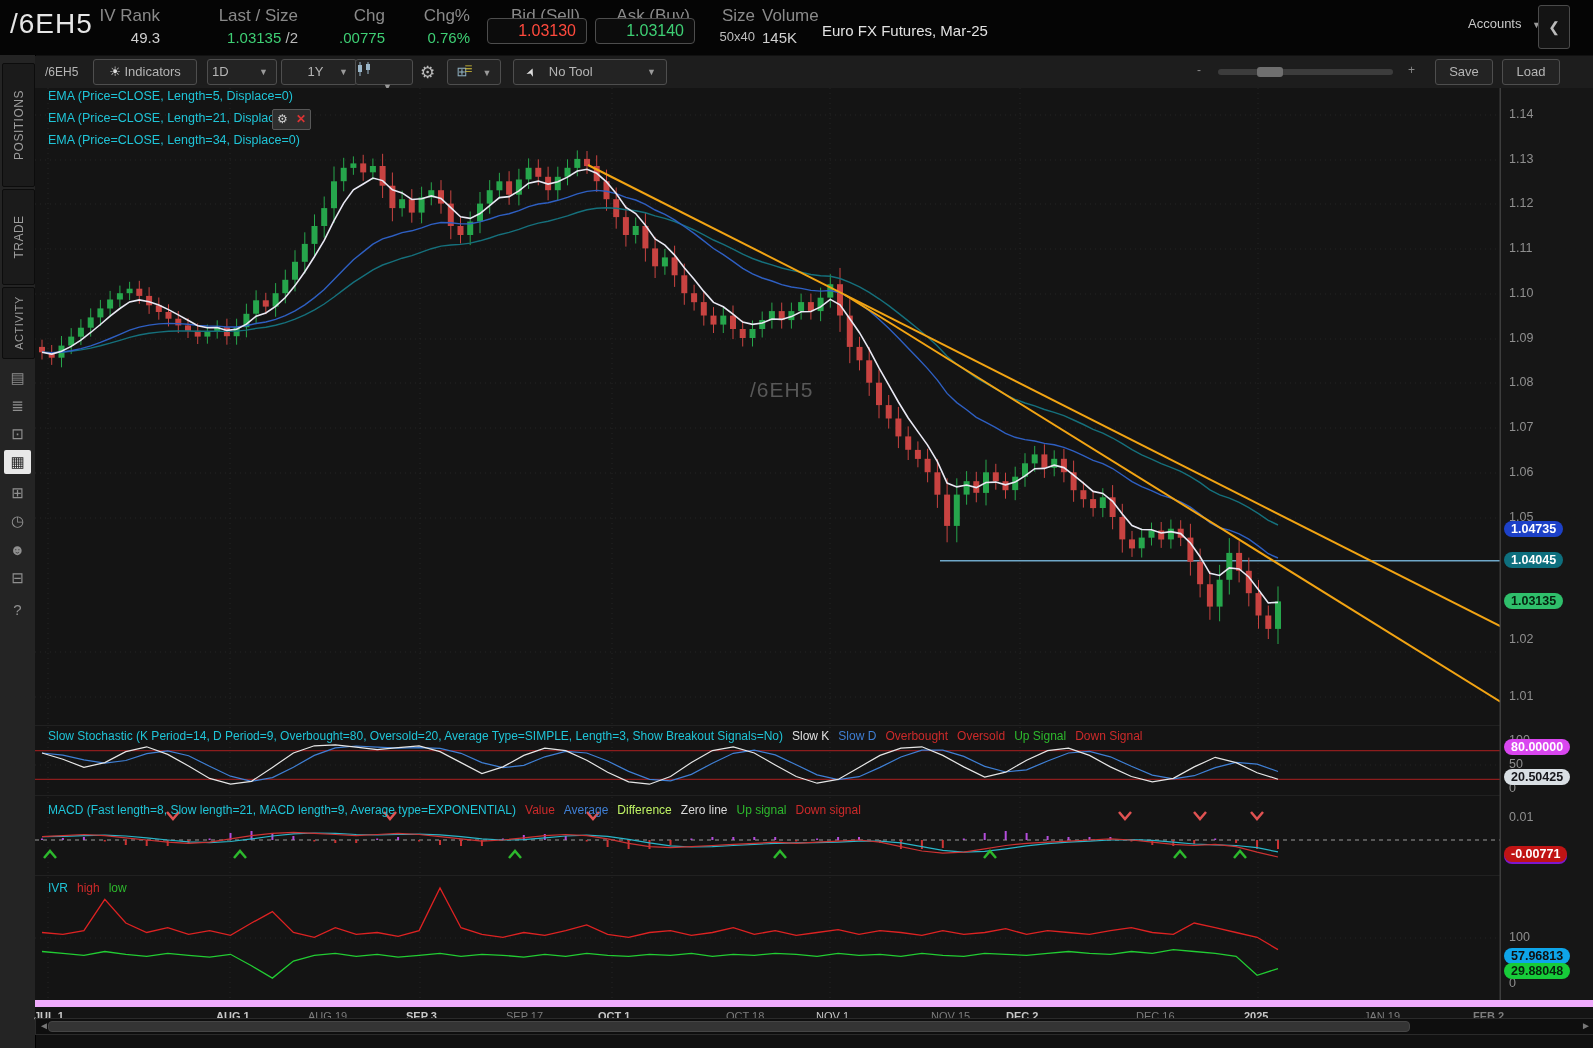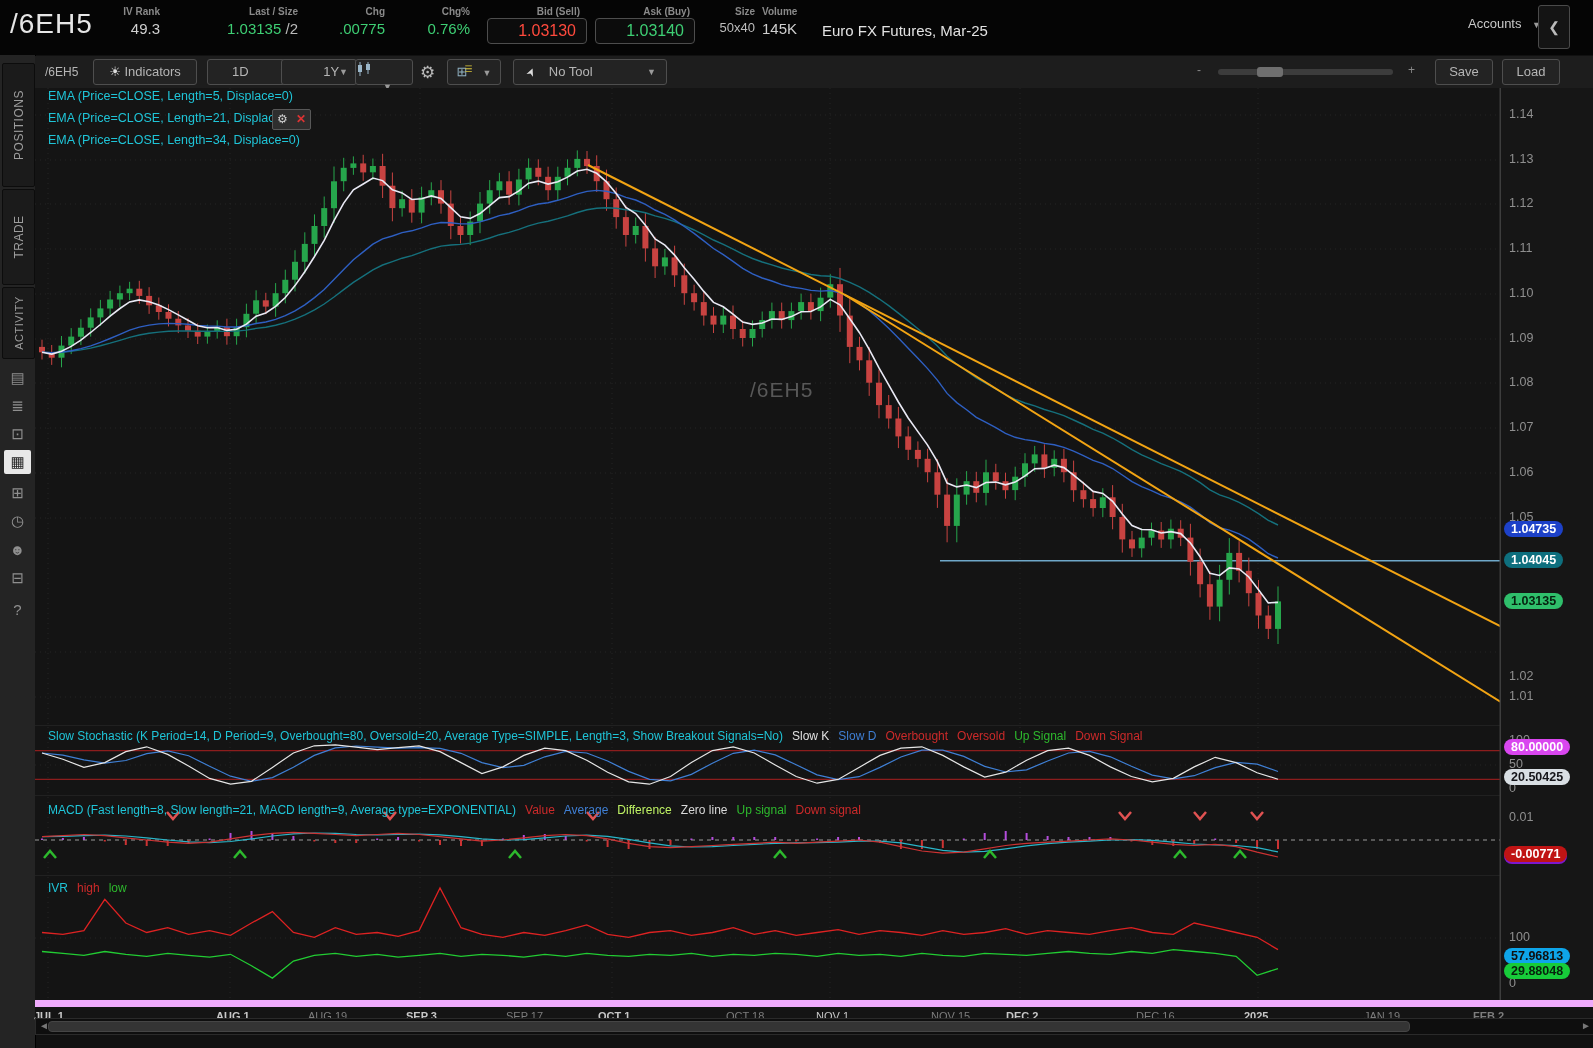--- a/index.html
+++ b/index.html
@@ -3,21 +3,21 @@
 <meta charset="utf-8">
 <style>
   html,body{margin:0;padding:0;background:#111;}
   body{width:1593px;height:1048px;position:relative;overflow:hidden;
        font-family:"Liberation Sans",sans-serif;color:#ccc;-webkit-font-smoothing:antialiased;}
   .abs{position:absolute;}
   
   #hdr{position:absolute;left:0;top:0;width:1593px;height:55px;background:#050505;}
   #hdr .sym{position:absolute;left:10px;top:8px;font-size:28px;color:#e6e6e6;letter-spacing:1px;}
   .fld{position:absolute;top:6px;text-align:right;}
-  .fld .lab{font-size:10px;color:#8a8a8a;display:block;font-weight:bold;}
+  .fld .lab{font-size:17px;color:#8a8a8a;display:block;}
   .fld .val{font-size:15px;color:#cfcfcf;display:block;margin-top:3px;}
   .green{color:#3ecf74!important;} .red{color:#ff4a3d!important;}
   .qbox{position:absolute;top:18px;height:24px;border:1px solid #4d4d4d;border-radius:4px;
         font-size:16px;line-height:24px;text-align:right;padding:0 10px;background:#0c0c0c;}
   #accounts{position:absolute;top:16px;font-size:13px;color:#c9c9c9;}
   #collapse{position:absolute;top:5px;width:30px;height:42px;border:1px solid #4a4a4a;border-radius:3px;
         color:#bbb;text-align:center;line-height:42px;font-size:14px;background:#141414;}
   
   #tbar{position:absolute;left:35px;top:56px;width:1558px;height:32px;background:#1d1d1d;border-bottom:1px solid #000;}
   .tbtn{position:absolute;top:3px;height:24px;border:1px solid #4e4e4e;border-radius:3px;background:#232323;
@@ -117,23 +117,23 @@
       <div class="sic" style="top:483px">☻</div>
       <div class="sic" style="top:511px">⊟</div>
       <div class="sic" style="top:543px">?</div>
     </div>
 </div>
 
 <div id="tbar">
   <span class="tlabel" style="left:10px">/6EH5</span>
   <div class="tbtn" style="left:58px;width:102px">
     <span style="color:#ddd">☀</span> <span>Indicators</span></div>
-  <div class="tbtn" style="left:172px;width:64px;text-align:left;padding-left:24px">
+  <div class="tbtn" style="left:172px;width:64px;text-align:left;padding-left:4px">
     <span>1D</span><span class="dd-caret" style="float:right;margin:0 8px 0 0;line-height:24px">▼</span></div>
-  <div class="tbtn" style="left:246px;width:64px;text-align:right;padding-left:10px">
+  <div class="tbtn" style="left:246px;width:64px;text-align:center;padding-left:10px">
     <span>1Y</span><span class="dd-caret" style="float:right;margin:0 8px 0 0;line-height:24px">▼</span></div>
   <div class="tbtn" style="left:320px;width:56px">
     <svg width="16" height="14" viewBox="0 0 16 14" style="position:relative;top:2px">
       <rect x="2" y="3" width="4" height="7" fill="#9ab6c9"></rect>
         <line x1="4" y1="0" x2="4" y2="14" stroke="#9ab6c9"></line>
       <rect x="10" y="2" width="4" height="6" fill="#9ab6c9"></rect>
         <line x1="12" y1="0" x2="12" y2="12" stroke="#9ab6c9"></line>
       </svg>
     <span class="dd-caret">▼</span></div>
   <div class="abs" style="left:385px;top:6px;font-size:17px;color:#b9b9b9">⚙</div>
@@ -571,21 +571,21 @@
     <span class="tick" style="top:19px">1.14</span>
     <span class="tick" style="top:64px">1.13</span>
     <span class="tick" style="top:108px">1.12</span>
     <span class="tick" style="top:153px">1.11</span>
     <span class="tick" style="top:198px">1.10</span>
     <span class="tick" style="top:243px">1.09</span>
     <span class="tick" style="top:287px">1.08</span>
     <span class="tick" style="top:332px">1.07</span>
     <span class="tick" style="top:377px">1.06</span>
     <span class="tick" style="top:422px">1.05</span>
-    <span class="tick" style="top:581px">1.02</span>
+    <span class="tick" style="top:544px">1.02</span>
     <span class="tick" style="top:601px">1.01</span>
     <span class="tick" style="top:645px">100</span>
     <span class="tick" style="top:669px">50</span>
     <span class="tick" style="top:693px">0</span>
     <span class="tick" style="top:722px">0.01</span>
     <span class="tick" style="top:842px">100</span>
     <span class="tick" style="top:888px">0</span>
     <span class="bub" style="top:433px;background:#1d41c8;color:#ffffff">1.04735</span>
     <span class="bub" style="top:464px;background:#0e6f7e;color:#ffffff">1.04045</span>
     <span class="bub" style="top:505px;background:#2fbf6b;color:#06210f">1.03135</span>

